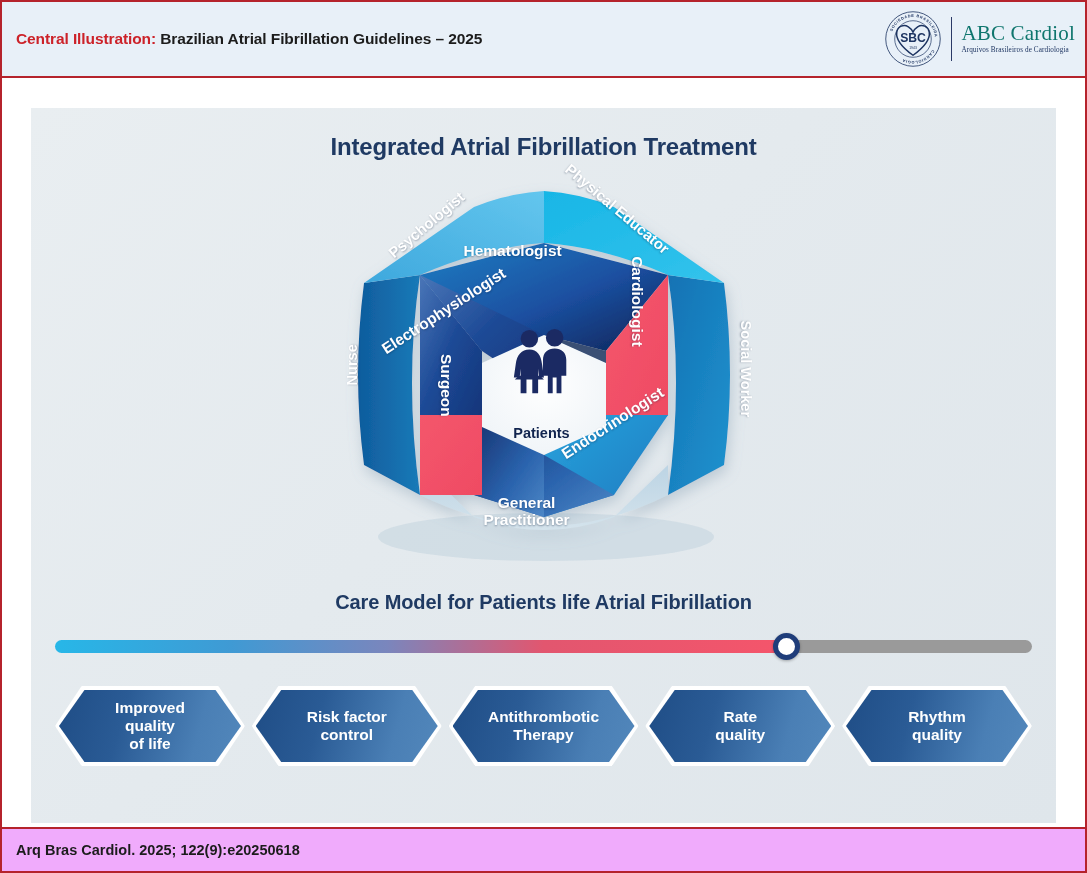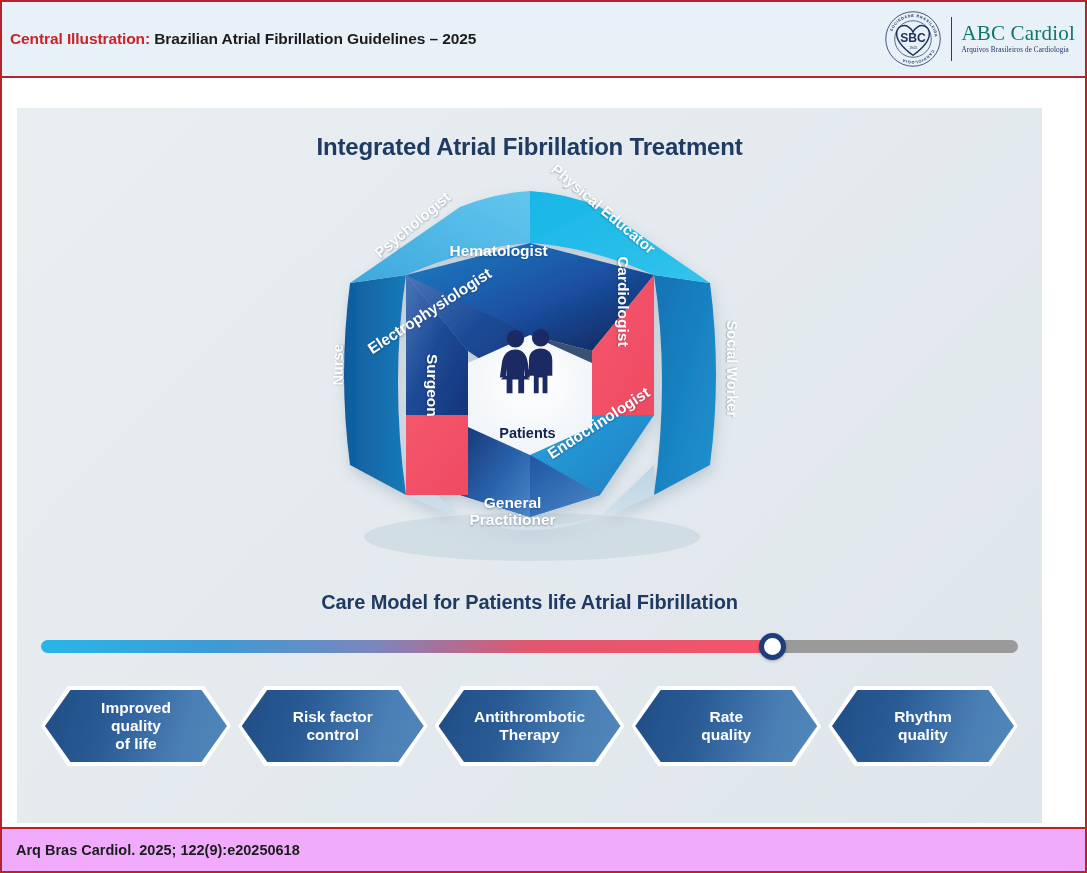--- a/index.html
+++ b/index.html
@@ -22,21 +22,21 @@
   
   .header{
     height:76px;flex:0 0 76px;
     background:#e8f0f8;
     border-bottom:2px solid #b5232c;
     display:flex;align-items:center;
     position:relative;
     box-sizing:border-box;
   }
   .header-title{
-    margin-left:8px;
+    margin-left:14px;
     font-size:15.5px;
     font-weight:bold;
     color:#1c1c1c;
     letter-spacing:-0.1px;
     white-space:nowrap;
   }
   .header-title .ci{color:#cc2229;}
   .logo-block{
     position:absolute;right:10px;top:50%;transform:translateY(-50%);
     display:flex;align-items:center;gap:9px;
@@ -53,21 +53,21 @@
     font-size:7.2px;color:#1d3461;margin-top:3px;letter-spacing:0.1px;
   }
 
   
   .body-area{
     flex:1 1 auto;background:#ffffff;
     position:relative;
     display:flex;align-items:flex-start;justify-content:center;
   }
   .panel{
-    position:absolute;left:15px;top:30px;width:1025px;height:715px;
+    position:absolute;left:29px;top:30px;width:1025px;height:715px;
     background:linear-gradient(135deg,#e9eef1 0%,#e4eaee 45%,#dfe6eb 100%);
   }
   .panel-title{
     text-align:center;
     font-size:24px;font-weight:bold;color:#1f3a63;
     padding-top:25px;letter-spacing:-0.2px;
   }
 
   
   .wheel-wrap{

